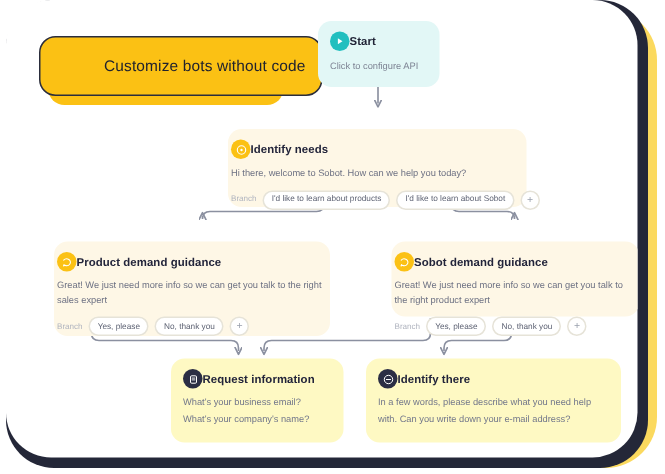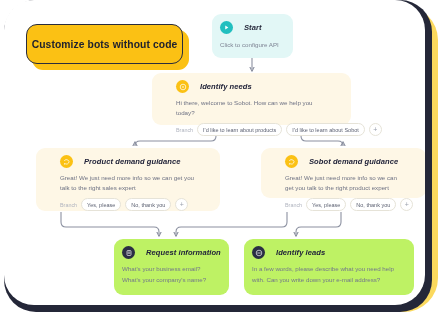--- a/index.html
+++ b/index.html
@@ -18,58 +18,58 @@
 
   .canvas{position:absolute;left:0;top:0;width:421px;height:305px;}
 
   
   .hero{position:absolute;left:22px;top:24px;}
   .hero-shadow{position:absolute;left:6px;top:6px;width:157px;height:40px;
        background:#FBC114;border-radius:11px;}
   .hero-btn{position:absolute;left:0;top:0;width:155px;height:38px;
        background:#FBC114;border:1.6px solid #2a2d3c;border-radius:11px;
        display:flex;align-items:center;justify-content:center;
-       color:#20222e;font-size:10.3px;font-weight:bold;letter-spacing:.1px;
-       white-space:nowrap;}
+       color:#20222e;font-size:10.3px;font-weight:normal;letter-spacing:.1px;
+       white-space:nowrap;padding-left:32px;}
 
   
   .node{position:absolute;border-radius:9px;box-sizing:border-box;}
-  .node-head{display:flex;align-items:center;gap:11px;font-style:italic;}
+  .node-head{display:flex;align-items:center;gap:0;}
   .node-title{font-size:7.6px;font-weight:bold;color:#22243a;letter-spacing:.05px;}
   .node-body{font-size:6.2px;color:#6d7183;line-height:1.55;margin-top:5px;}
 
   .ico{width:13px;height:13px;border-radius:50%;flex:0 0 auto;
        display:flex;align-items:center;justify-content:center;}
   .ico svg{display:block;}
 
   
   .node-start{left:208px;top:14px;width:81px;height:44px;background:#E2F7F6;padding:7px 8px;}
   .node-start .node-title{color:#1f2235;}
   .node-start .node-body{margin-top:6px;color:#7e8494;font-size:6.2px;}
   .ico-teal{background:#21BFBF;}
 
   
-  .node-yellow{background:#FEF7E6;padding:7px 24px;}
+  .node-yellow{background:#FEF7E6;padding:7px 2px;margin-top:13px;}
   .ico-amber{background:#FBC114;}
 
   .node-identify{left:148px;top:73px;width:199px;height:52px;}
   .node-prod{left:32px;top:148px;width:184px;height:63px;}
   .node-sobot{left:257px;top:148px;width:165px;height:50px;}
 
   
   .branch-row{display:flex;align-items:center;gap:4px;margin-top:6px;}
   .branch-label{font-size:5.4px;color:#b0b4bf;flex:0 0 auto;}
   .pill{background:#ffffff;border:0.8px solid #E6E3D8;border-radius:9px;
         padding:2.5px 5px;font-size:5.5px;color:#5d6273;white-space:nowrap;}
   .plus{width:11px;height:11px;border-radius:50%;background:#ffffff;
         border:0.8px solid #E6E3D8;display:flex;align-items:center;
         justify-content:center;color:#9aa0ad;font-size:7px;line-height:1;flex:0 0 auto;}
 
   
-  .node-white{background:#bef264;padding:7px 8px;}
+  .node-white{background:#fef9c3;padding:7px 8px;}
   .ico-dark{background:#2b2e44;}
   .node-req{left:110px;top:239px;width:115px;height:56px;}
   .node-leads{left:240px;top:239px;width:170px;height:56px;}
   .node-white .node-title{color:#22243a;}
   .node-white .node-body{color:#72778a;}
 
   
   .conn{position:absolute;left:0;top:0;width:421px;height:305px;overflow:visible;}
 </style>
 </head>
@@ -187,21 +187,21 @@
       </div>
 
       <div class="node node-white node-leads">
         <div class="node-head">
           <span class="ico ico-dark">
             <svg width="8" height="8" viewBox="0 0 12 12">
               <circle cx="6" cy="6" r="4.2" fill="none" stroke="#fff" stroke-width="1"></circle>
               <path d="M3.9,6 H8.1" stroke="#fff" stroke-width="1" stroke-linecap="round"></path>
             </svg>
           </span>
-          <span class="node-title">Identify leads</span>
+          <span class="node-title">Identify there</span>
         </div>
         <div class="node-body">In a few words, please describe what you need help</div>
         <div class="node-body" style="margin-top:1px">with. Can you write down your e-mail address?</div>
       </div>
 
     </div>
   </div>
 </div>
 
 </body></html>

